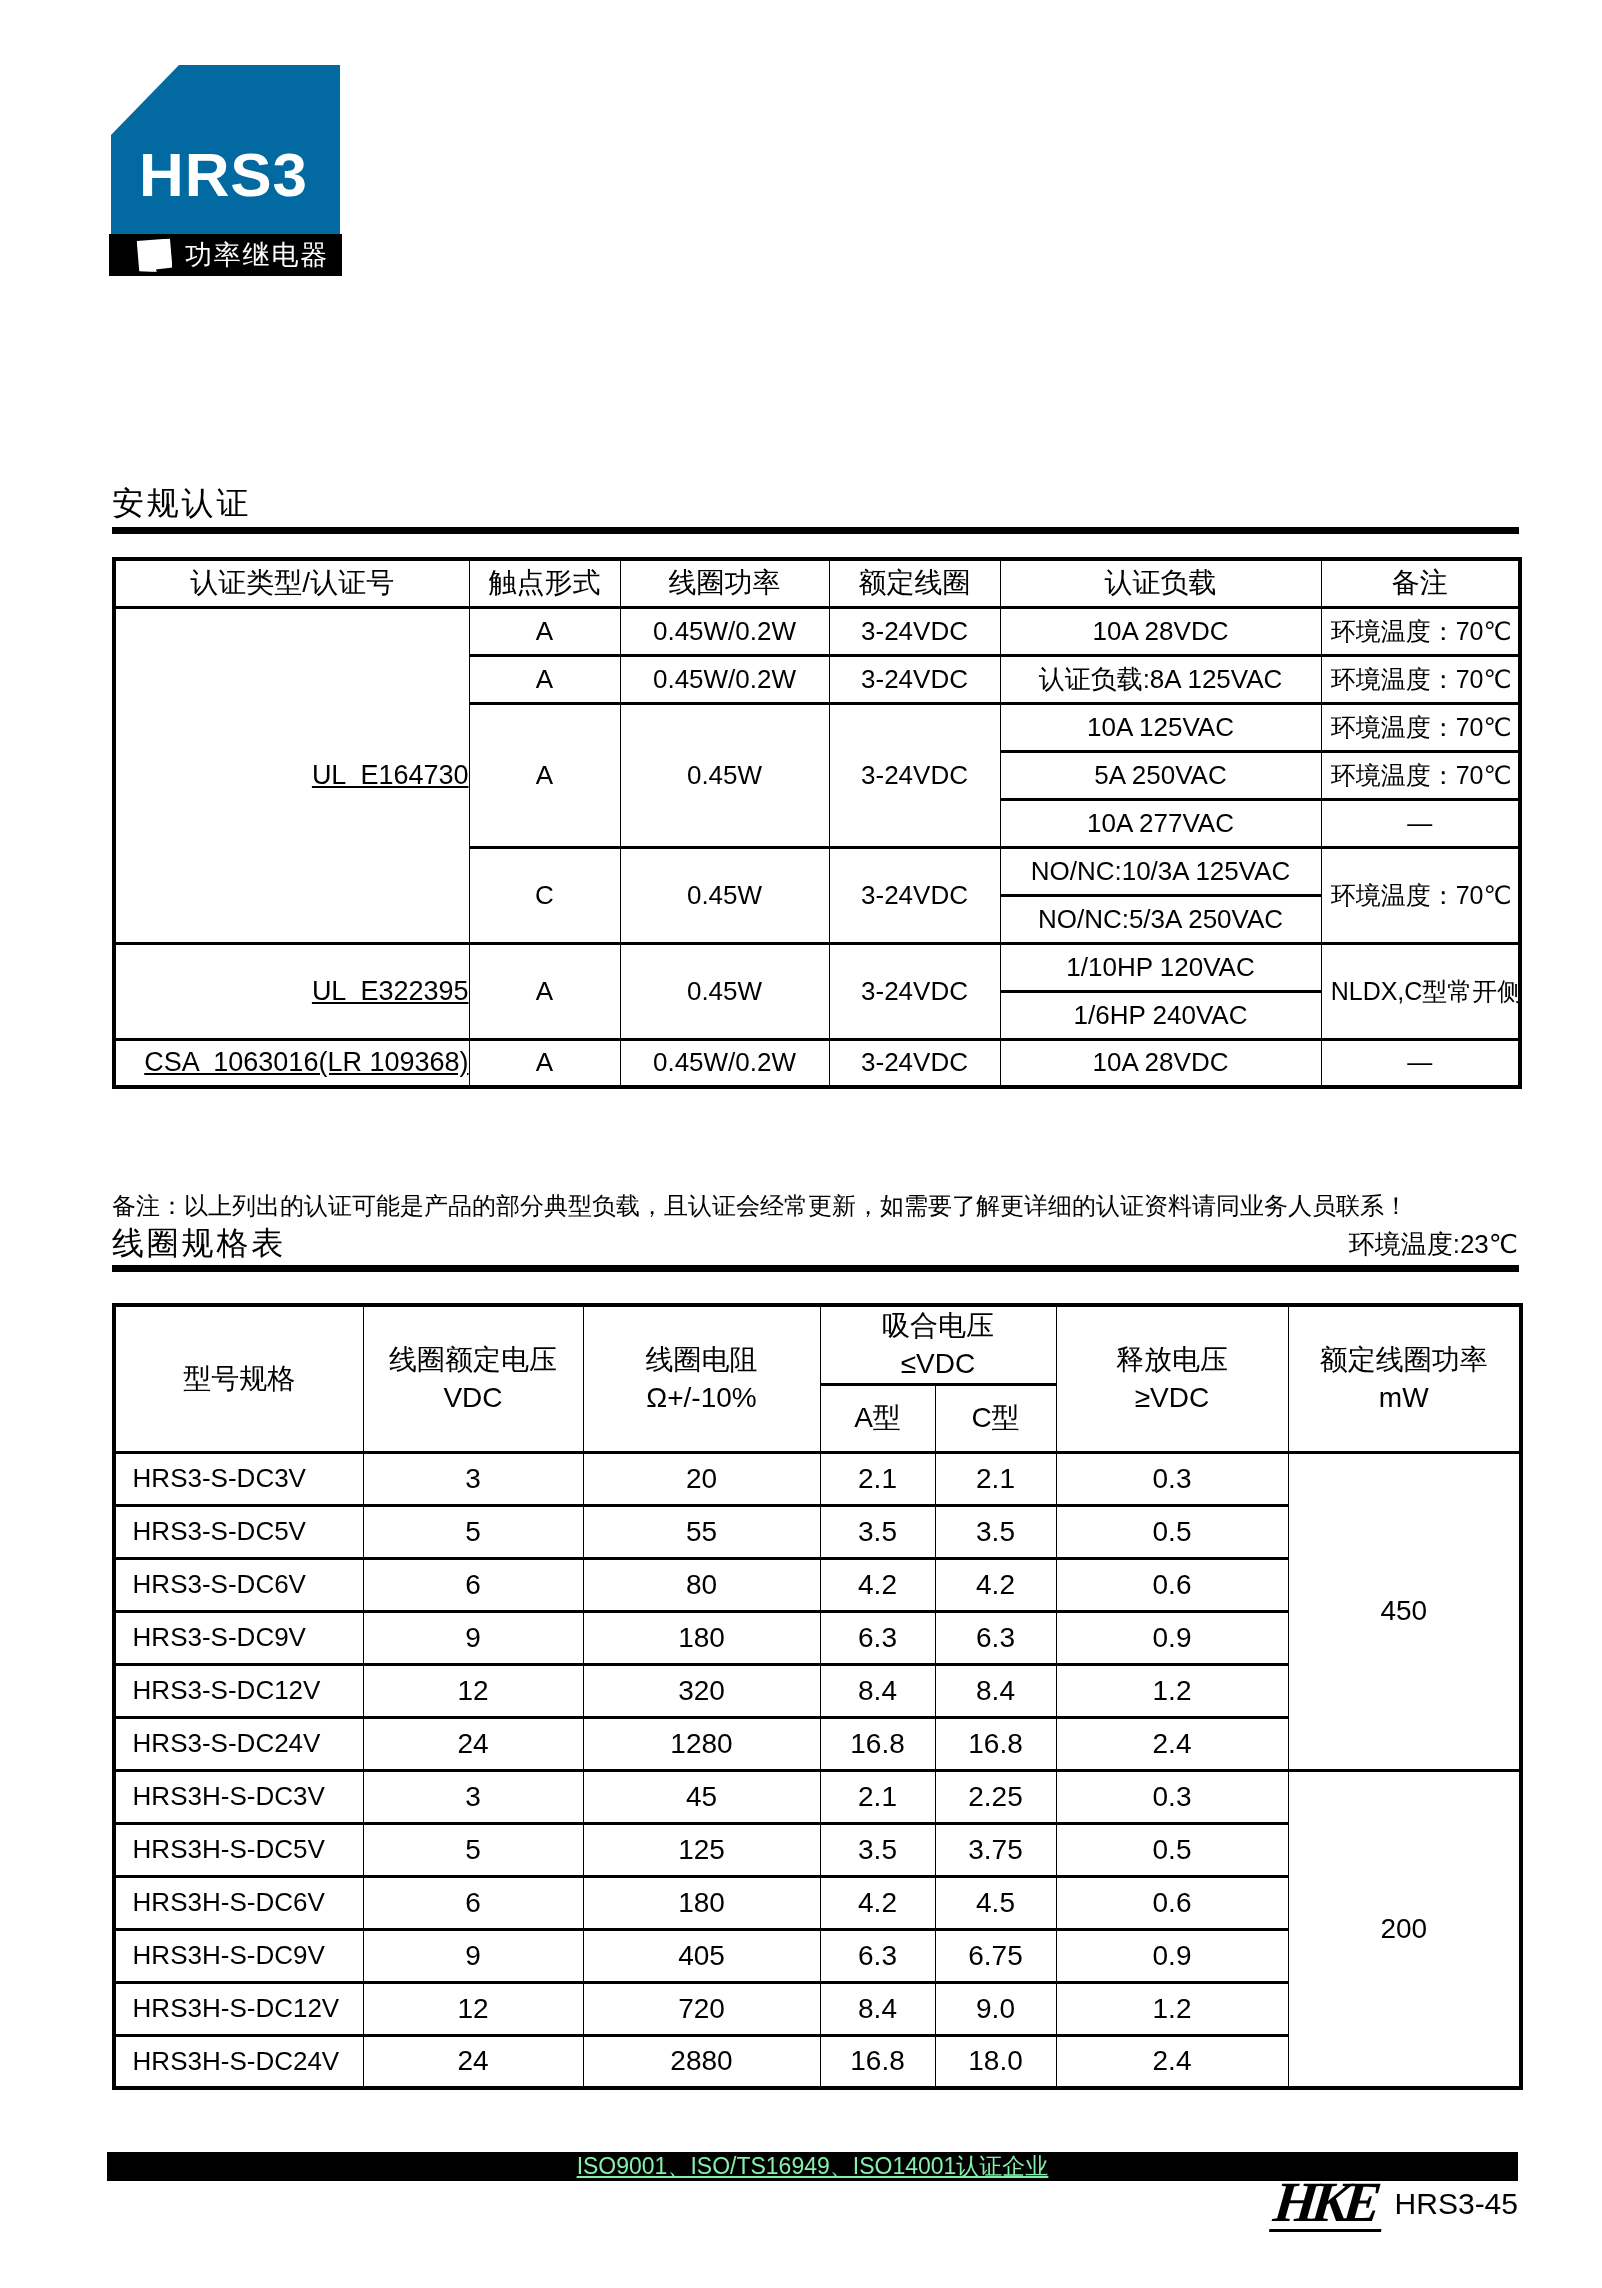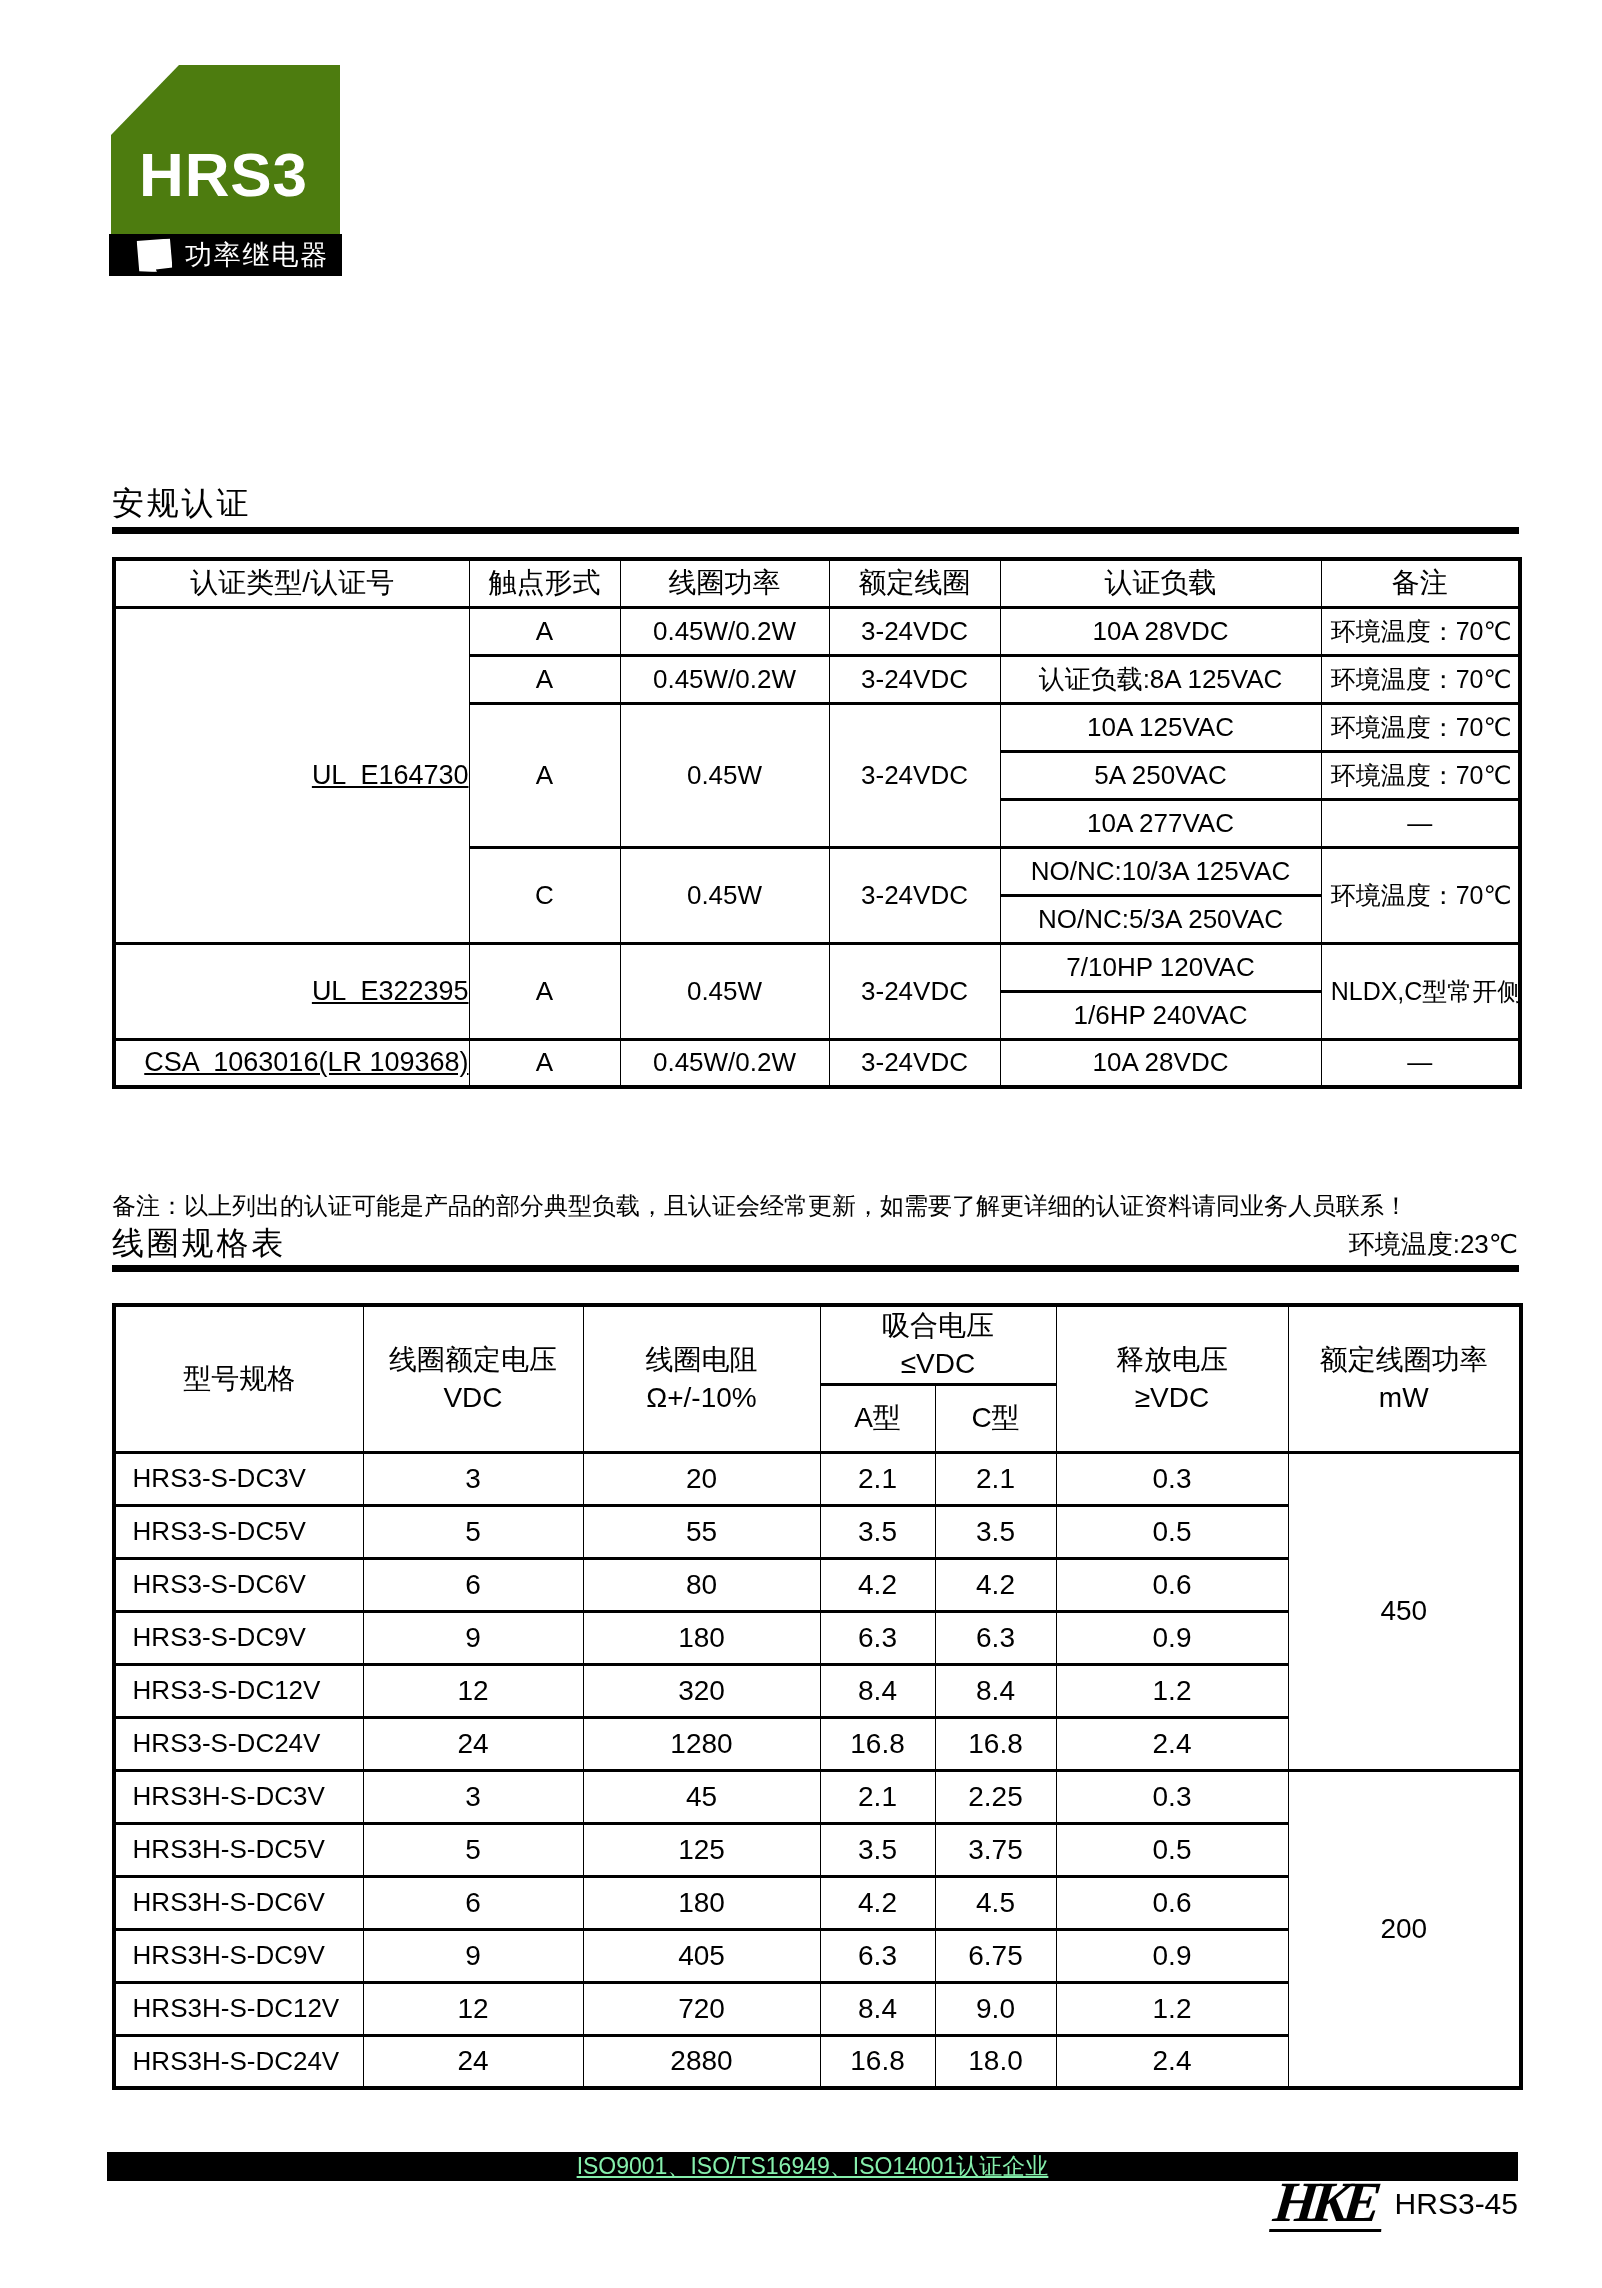--- a/index.html
+++ b/index.html
@@ -8,21 +8,21 @@
     width: 1602px; height: 2289px;
     position: relative;
     font-family: "Liberation Sans", "DejaVu Sans", sans-serif;
     color: #000;
   }
   .abs { position: absolute; }
 
   
   .hrs3-box {
     left: 111px; top: 65px; width: 229px; height: 202px;
-    background: #4d7c0f;
+    background: #0369a1;
     clip-path: polygon(68px 0, 100% 0, 100% 100%, 0 100%, 0 70px);
   }
   .hrs3-text {
     position: absolute; left: 28px; top: 74px;
     color: #fff; font-size: 62px; font-weight: bold; letter-spacing: 0.9px;
   }
   .subtitle-bar {
     left: 109px; top: 234px; width: 233px; height: 42px;
     background: #000; display: flex; align-items: center;
   }
@@ -166,21 +166,21 @@
     <td class="remark" rowspan="2">环境温度：70℃</td>
   </tr>
   <tr style="height:48px">
     <td class="load">NO/NC:5/3A 250VAC</td>
   </tr>
   <tr style="height:48px">
     <td class="cert" rowspan="2">UL  E322395</td>
     <td rowspan="2">A</td>
     <td rowspan="2">0.45W</td>
     <td rowspan="2">3-24VDC</td>
-    <td class="load">7/10HP 120VAC</td>
+    <td class="load">1/10HP 120VAC</td>
     <td class="remark" rowspan="2">NLDX,C型常开侧</td>
   </tr>
   <tr style="height:48px">
     <td class="load">1/6HP 240VAC</td>
   </tr>
   <tr style="height:48px">
     <td class="cert">CSA  1063016(LR 109368)</td>
     <td>A</td>
     <td>0.45W/0.2W</td>
     <td>3-24VDC</td>

